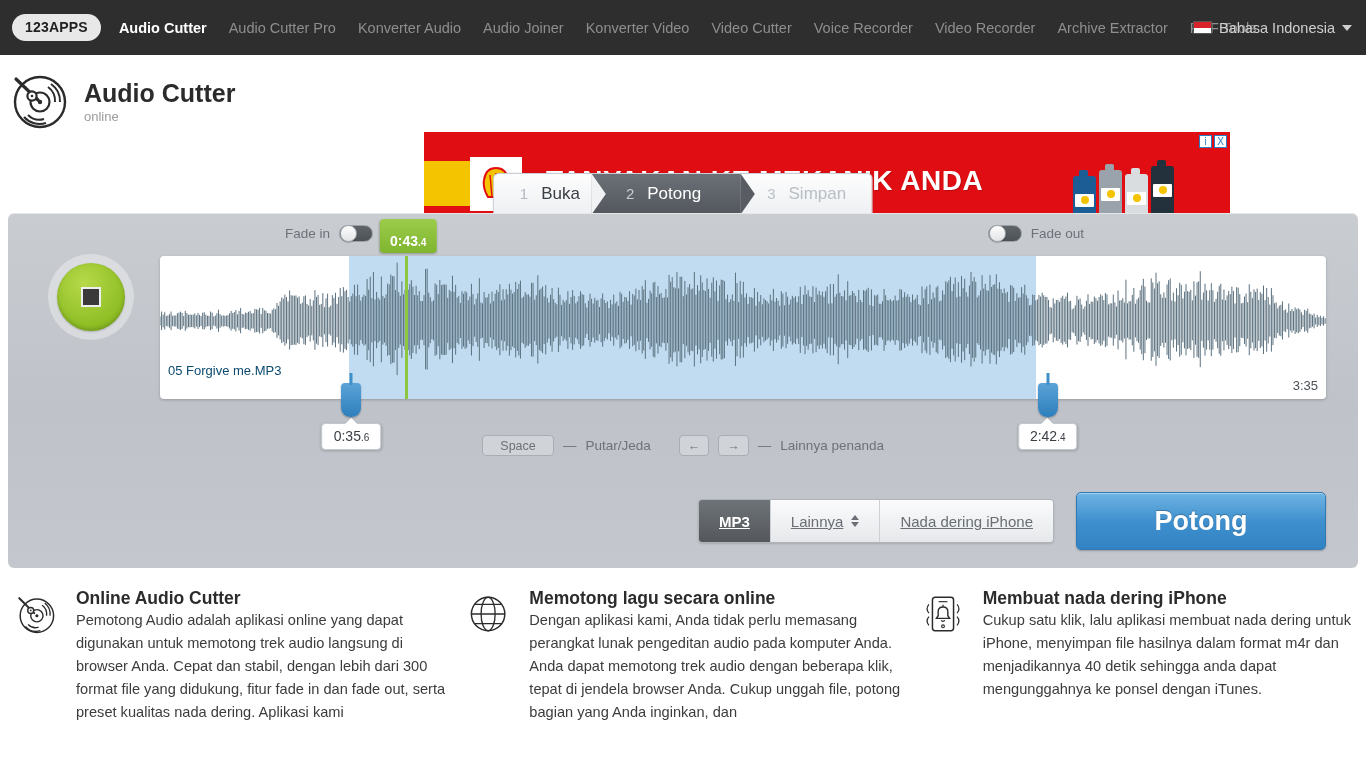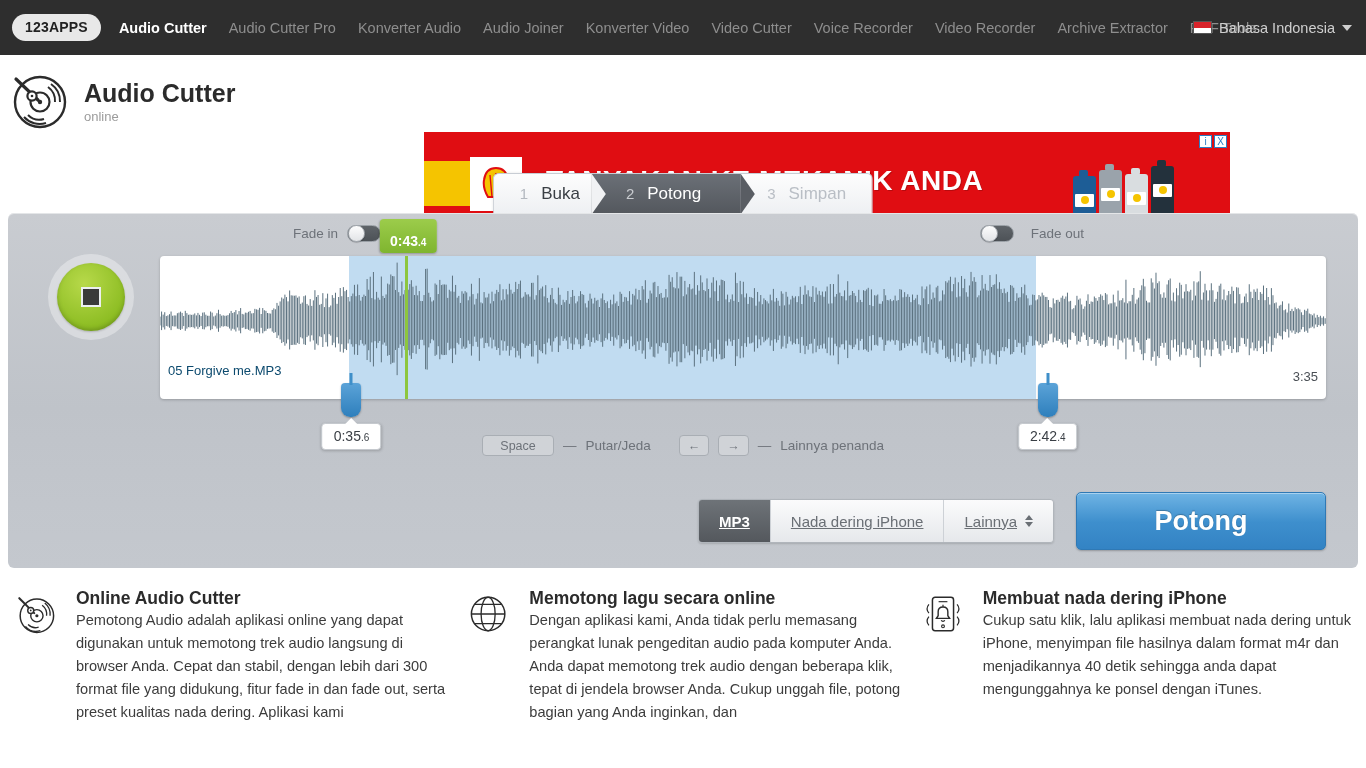--- a/index.html
+++ b/index.html
@@ -112,21 +112,21 @@
     background: linear-gradient(#c9ccd1, #bfc3c9 55%, #c4c8ce);
     border-radius: 6px;
     position: relative;
     height: 355px;
     box-shadow: inset 0 1px 0 rgba(255,255,255,.5);
   }
   .fade-row { position: absolute; top: 12px; left: 0; right: 0; height: 22px; }
   .fade-grp { position: absolute; display: flex; align-items: center; gap: 9px; }
   .fade-in { left: 277px; }
   .fade-out { right: 274px; }
-  .fade-lbl { font-size: 13.5px; color: #6d7279; margin-left: 8px; }
+  .fade-lbl { font-size: 13.5px; color: #6d7279; }
   .toggle {
     width: 34px; height: 17px; border-radius: 9px;
     background: linear-gradient(#5f6469, #4d5257);
     border: 1px solid #9aa0a6;
     position: relative;
   }
   .toggle .knob {
     position: absolute; left: 0; top: -1px;
     width: 17px; height: 17px; border-radius: 50%;
     background: linear-gradient(#fdfdfd, #e2e4e7);
@@ -151,21 +151,21 @@
   .wave-outer {
     position: absolute; left: 152px; top: 43px; right: 32px; height: 143px;
     background: #fff;
     border-radius: 4px;
     box-shadow: 0 1px 3px rgba(0,0,0,.22);
     overflow: hidden;
   }
   .sel-region { position: absolute; top: 0; bottom: 0; background: #a9cfeb; opacity: .72; }
   .wave-canvas { position: absolute; inset: 0; }
   .filename { position: absolute; left: 8px; bottom: 21px; font-size: 13px; color: #0c4a6e; }
-  .duration { position: absolute; right: 8px; bottom: 15px; font-size: 13px; color: #4a4f55; }
+  .duration { position: absolute; right: 8px; bottom: 6px; font-size: 13px; color: #4a4f55; }
   .playhead { position: absolute; top: 0; bottom: 0; width: 3px; background: #8dc63f; }
 
   .ph-badge {
     position: absolute; top: 6px; transform: translateX(-50%);
     background: linear-gradient(#9ccc4b, #7fb52f);
     color: #fff; font-size: 14px; font-weight: bold;
     padding: 14px 10px 4px; border-radius: 4px;
     box-shadow: 0 1px 2px rgba(0,0,0,.25);
     white-space: nowrap;
   }
@@ -409,28 +409,28 @@
       <span class="key">←</span>
       <span class="key">→</span>
       <span>—</span>
       <span>Lainnya penanda</span>
     </div>
   </div>
 
   <div class="bottombar">
     <div class="fmt">
       <div class="fmt-opt sel">MP3</div>
-      <div class="fmt-opt">Nada dering iPhone</div>
       <div class="fmt-opt">
         <span>Lainnya</span>
         <span class="spin">
             <i class="up"></i>
             <i class="dn"></i>
           </span>
       </div>
+      <div class="fmt-opt">Nada dering iPhone</div>
     </div>
     <div class="cutbtn">Potong</div>
   </div>
 </div>
 
 <div class="features">
   <div class="feat">
     <div class="feat-icon">
       <svg width="44" height="44" viewBox="0 0 50 50">
         <circle cx="26" cy="27" r="19" fill="none" stroke="#2b2b2b" stroke-width="1.7"></circle>

